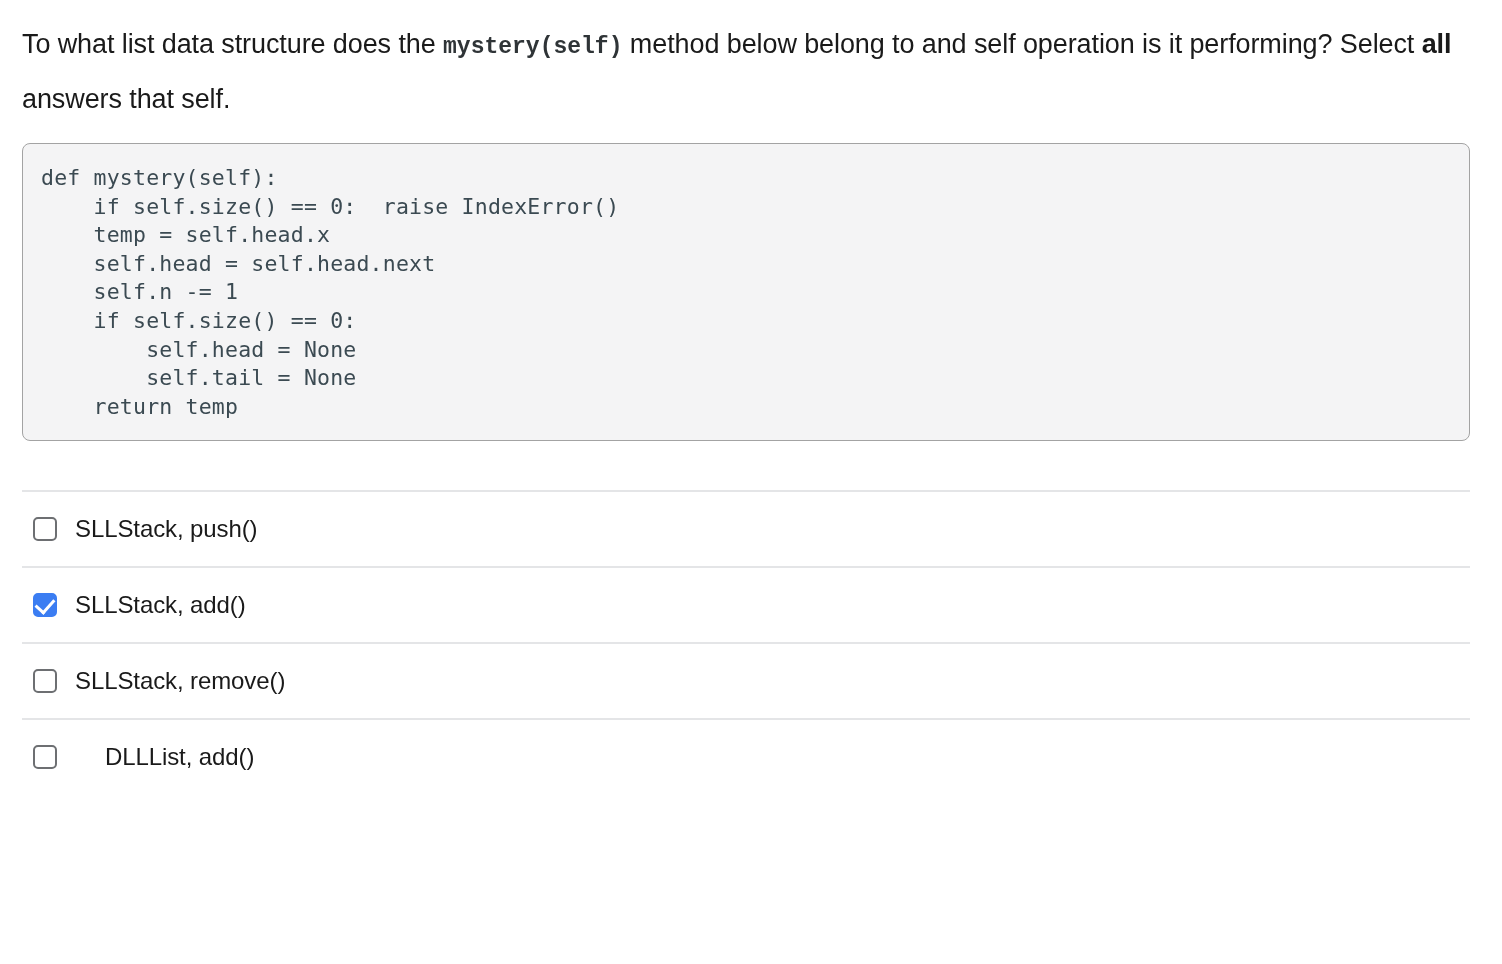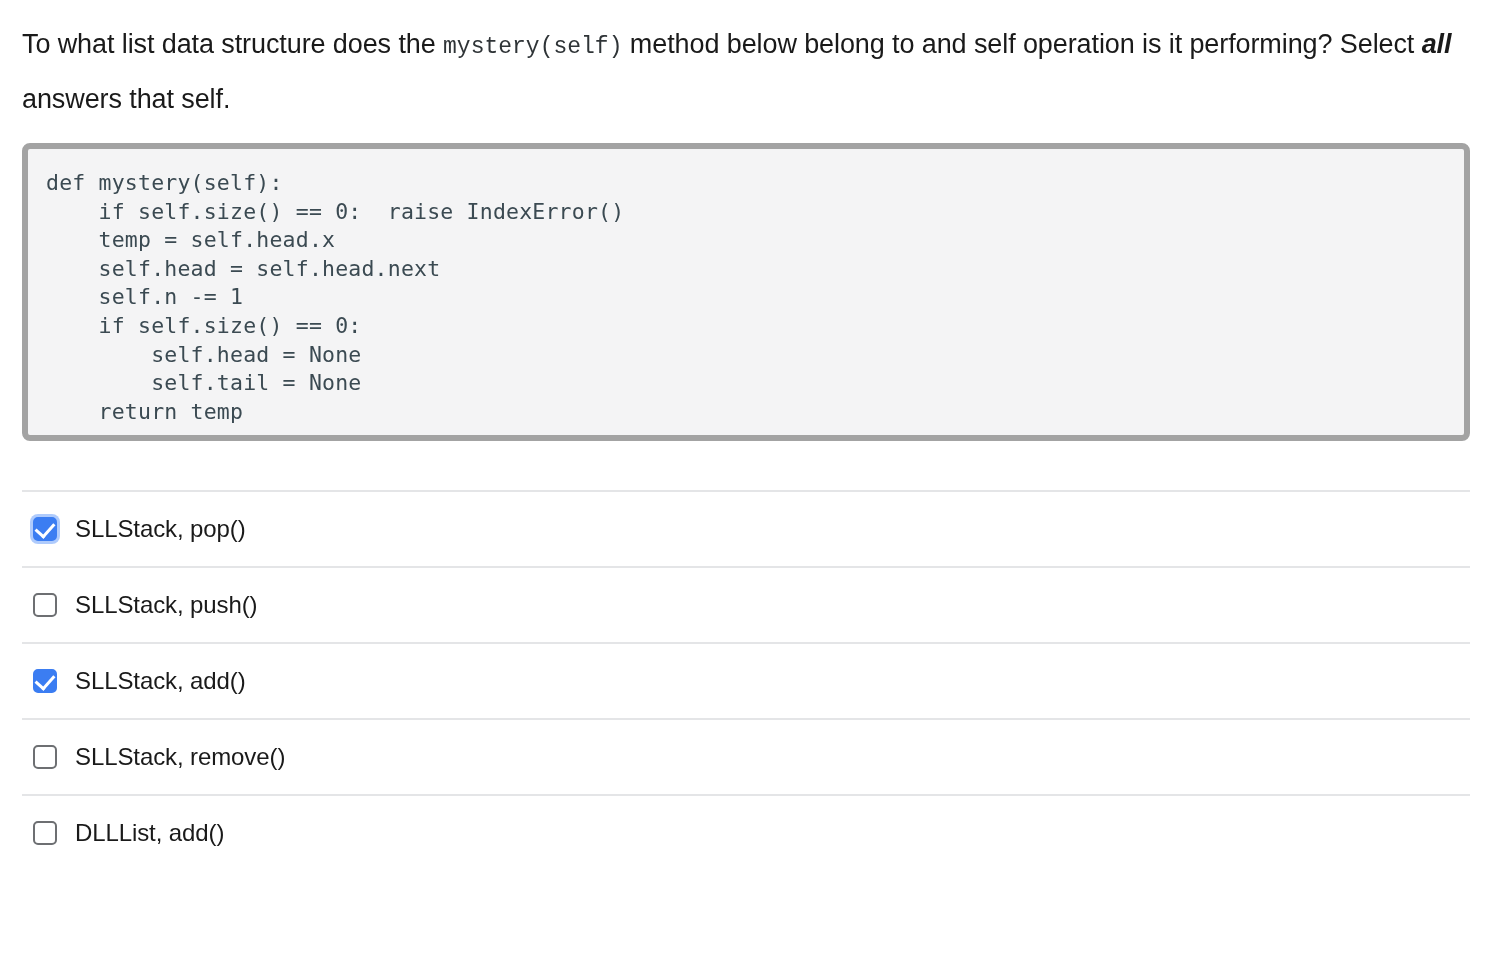--- a/index.html
+++ b/index.html
@@ -32,36 +32,36 @@
     font-size: 27px;
     line-height: 52px;
     color: #1a1a1a;
     letter-spacing: -0.1px;
   }
   .question .mono {
     font-family: "Liberation Mono", "DejaVu Sans Mono", monospace;
     font-size: 23px;
     color: #2f3437;
     letter-spacing: 0px;
+    font-weight: bold;
   }
   .question .bold {
     font-weight: bold;
-    font-style: italic;
   }
 
   
   .code-block {
     position: absolute;
     left: 22px;
     top: 143px;
     width: 1448px;
     height: 298px;
     box-sizing: border-box;
     background: #f4f4f5;
-    border: 6px solid #a3a3a3;
+    border: 1px solid #a3a3a3;
     border-radius: 8px;
     padding: 20px 0 7px 18px;
   }
   .code-block pre {
     margin: 0;
     font-family: "DejaVu Sans Mono", "Liberation Mono", monospace;
     font-size: 21.5px;
     line-height: 28.6px;
     color: #3b4a52;
     white-space: pre;
@@ -78,20 +78,21 @@
   .option-row {
     position: relative;
     display: flex;
     align-items: center;
     height: 76px;
     border-top: 2px solid #e4e5e7;
     box-sizing: border-box;
   }
   .option-row:last-child {
     border-bottom: none;
+    gap: 30px;
   }
 
   .checkbox {
     position: relative;
     flex: 0 0 auto;
     width: 24px;
     height: 24px;
     margin-left: 11px;
     margin-right: 18px;
     box-sizing: border-box;
@@ -141,26 +142,20 @@
     self.head = self.head.next
     self.n -= 1
     if self.size() == 0:
         self.head = None
         self.tail = None
     return temp</pre>
   </div>
 
   <div class="options">
 
-    <div class="option-row">
-      <span class="checkbox checked focused">
-          <span class="tick"></span>
-        </span>
-      <span class="option-label">SLLStack, pop()</span>
-    </div>
 
     <div class="option-row">
       <span class="checkbox"></span>
       <span class="option-label">SLLStack, push()</span>
     </div>
 
 
     <div class="option-row">
       <span class="checkbox checked">
           <span class="tick"></span>

